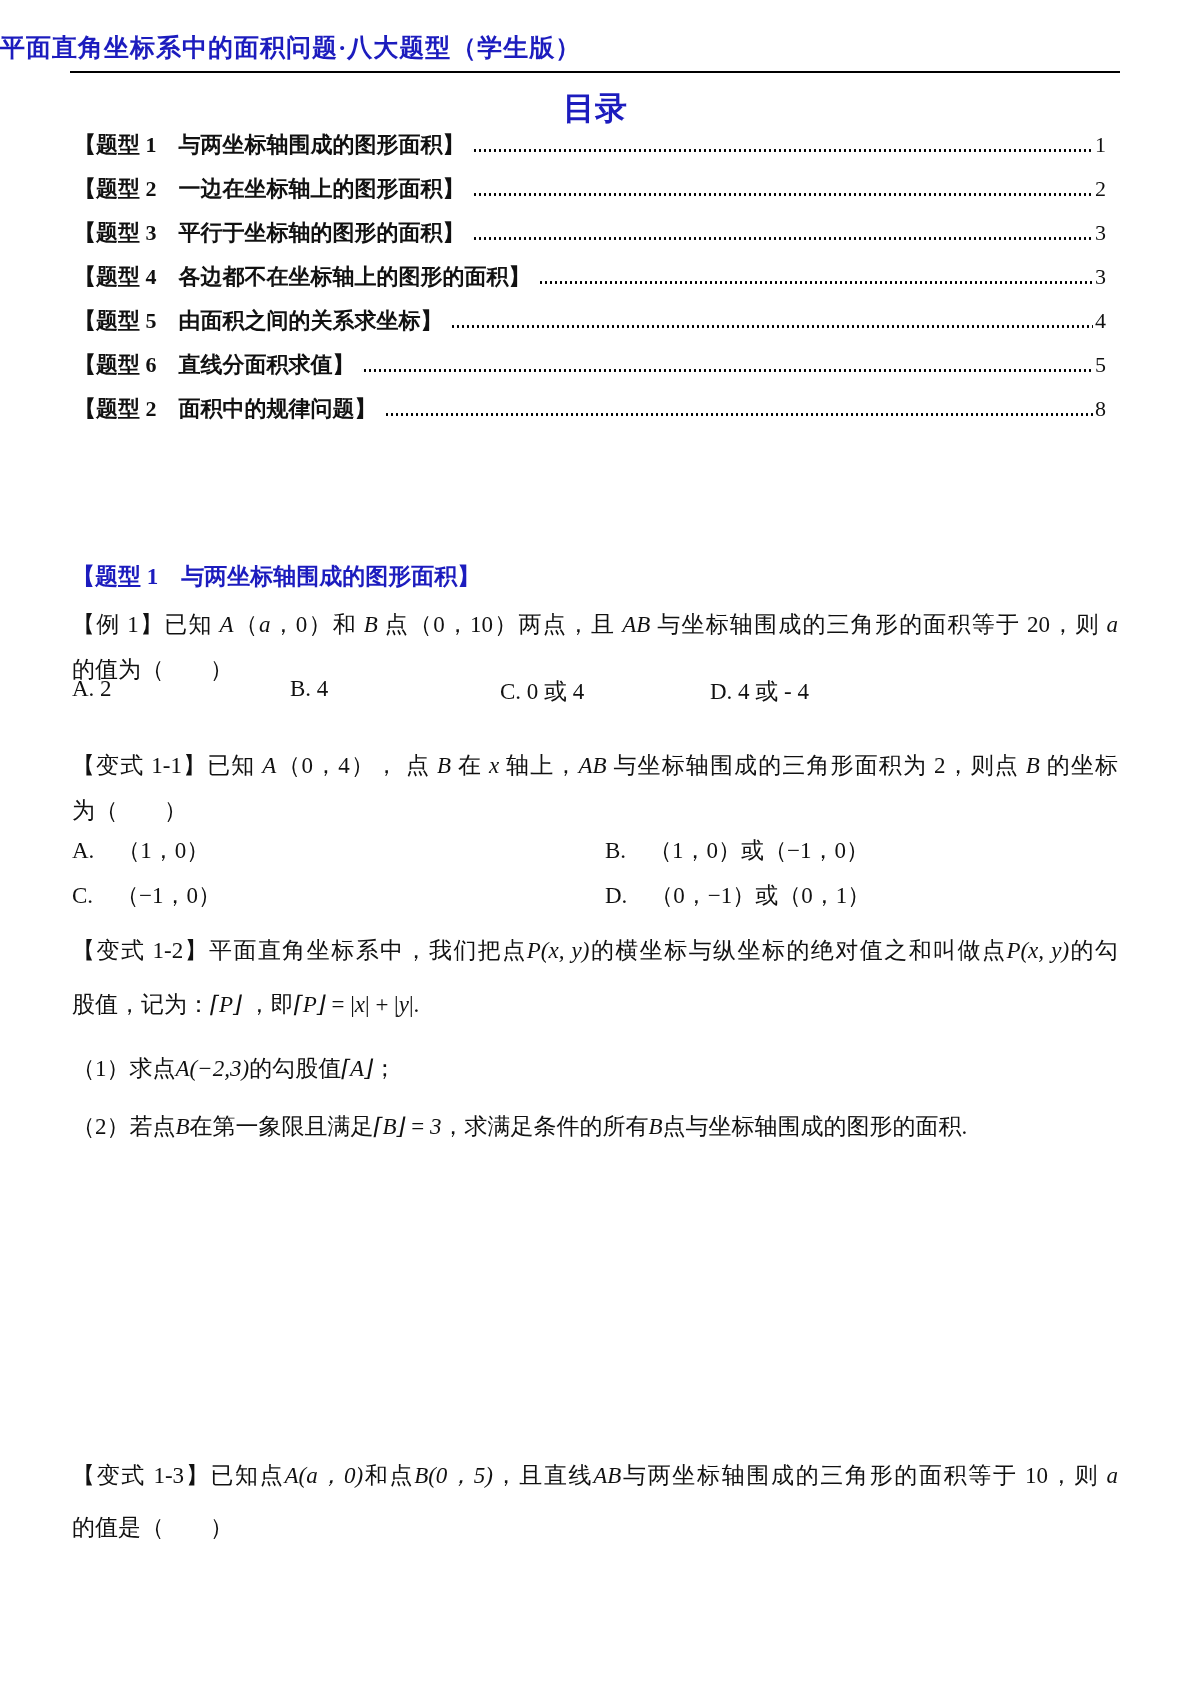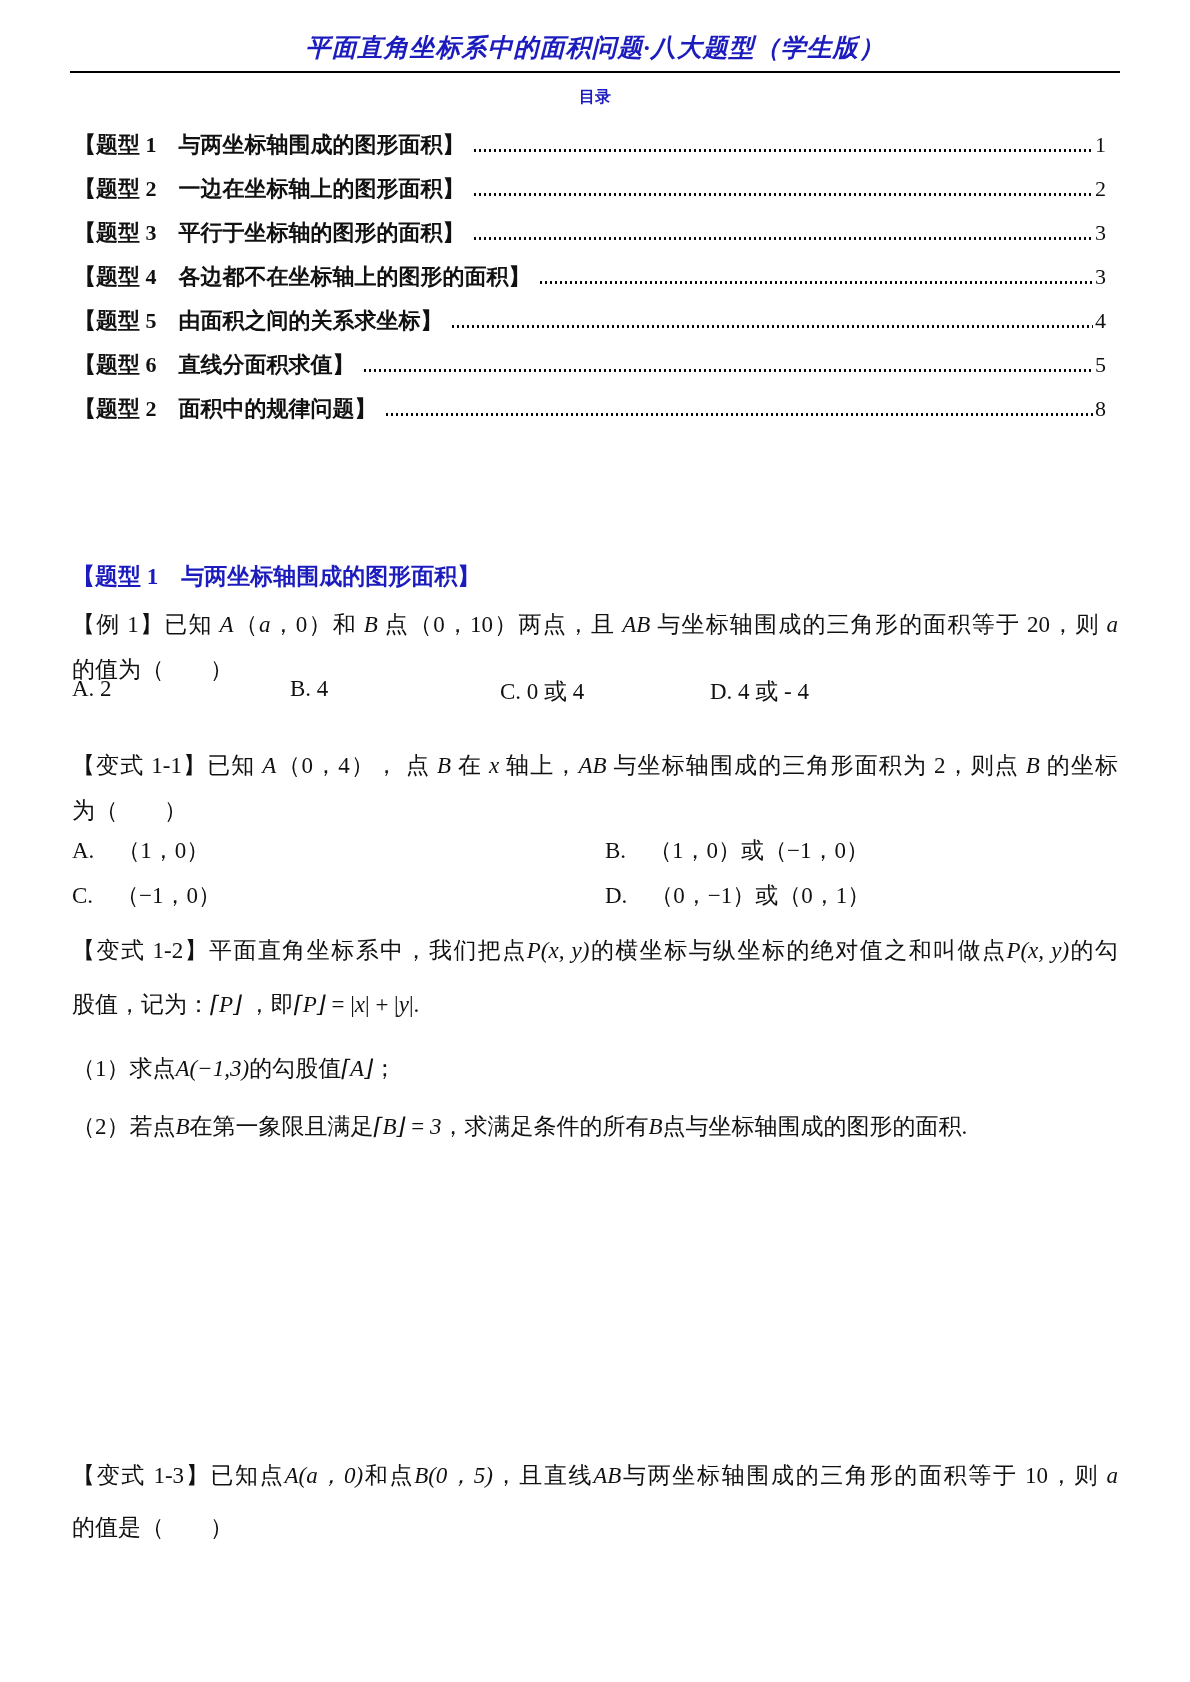--- a/index.html
+++ b/index.html
@@ -8,31 +8,30 @@
   body {
     width: 1190px; height: 1682px;
     font-family: "Liberation Serif", "DejaVu Serif", serif;
     color: var(--ink);
     position: relative;
   }
   .page { position: absolute; inset: 0; background: #ffffff; overflow: hidden; }
 
   .doc-title {
     position: absolute; top: 31px; left: 0; width: 100%;
-    text-align: center; font-size: 25px; font-weight: bold; color: var(--accent);
+    font-size: 25px; font-weight: bold; color: var(--accent);
     letter-spacing: 1px;
-    font-style: italic;
   }
   .title-rule {
     position: absolute; top: 71px; left: 70px; width: 1050px;
     border-top: 2px solid #000;
   }
   .toc-heading {
     position: absolute; top: 87px; left: 0; width: 100%;
-    text-align: center; font-size: 16px; font-weight: bold; color: var(--accent);
+    text-align: center; font-size: 32px; font-weight: bold; color: var(--accent);
   }
 
   .toc { position: absolute; top: 123px; left: 74px; width: 1032px; }
   .toc-row { display: flex; align-items: baseline; height: 44px; line-height: 44px; }
   .toc-label { font-weight: bold; font-size: 22px; white-space: nowrap; }
   .toc-dots {
     flex: 1; height: 3px; margin: 0 2px 0 8px;
     background-image: radial-gradient(circle at 2px 1.5px, #000 1.1px, transparent 1.45px);
     background-size: 5px 3px; background-repeat: repeat-x; background-position: left bottom;
   }
@@ -134,21 +133,21 @@
     <span class="opt" style="left:0px"><span>A.　（1，0）</span></span>
     <span class="opt" style="left:533px"><span>B.　（1，0）或（−1，0）</span></span>
     <span class="opt row2" style="left:0px"><span>C.　（−1，0）</span></span>
     <span class="opt row2" style="left:533px"><span>D.　（0，−1）或（0，1）</span></span>
   </div>
 
   <div class="para" id="v12">
     <span class="line fill"><span>【变式 1-2】平面直角坐标系中，我们把点</span><span class="it">P(x, y)</span><span>的横坐标与纵坐标的绝对值之和叫做点</span><span class="it">P(x, y)</span><span>的勾</span></span>
     <span class="line"><span>股值，记为：</span><span class="it">⌈P⌋</span><span> ，即</span><span class="it">⌈P⌋</span><span>  =  |</span><span class="it">x</span><span>| + |</span><span class="it">y</span><span>|.</span></span>
   </div>
-  <div class="para" id="q1"><span>（1）求点</span><span class="it">A(−1,3)</span><span>的勾股值</span><span class="it">⌈A⌋</span><span>；</span></div>
+  <div class="para" id="q1"><span>（1）求点</span><span class="it">A(−2,3)</span><span>的勾股值</span><span class="it">⌈A⌋</span><span>；</span></div>
   <div class="para" id="q2"><span>（2）若点</span><span class="it">B</span><span>在第一象限且满足</span><span class="it">⌈B⌋</span><span>  =  </span><span class="it">3</span><span>，求满足条件的所有</span><span class="it">B</span><span>点与坐标轴围成的图形的面积.</span></div>
 
   <div class="para" id="v13">
     <span class="line fill"><span>【变式 1-3】已知点</span><span class="it">A(a，0)</span><span>和点</span><span class="it">B(0，5)</span><span>，且直线</span><span class="it">AB</span><span>与两坐标轴围成的三角形的面积等于 10，则 </span><span class="it">a</span></span>
     <span class="line">的值是（　　）</span>
   </div>
 
 
 </div>
 

